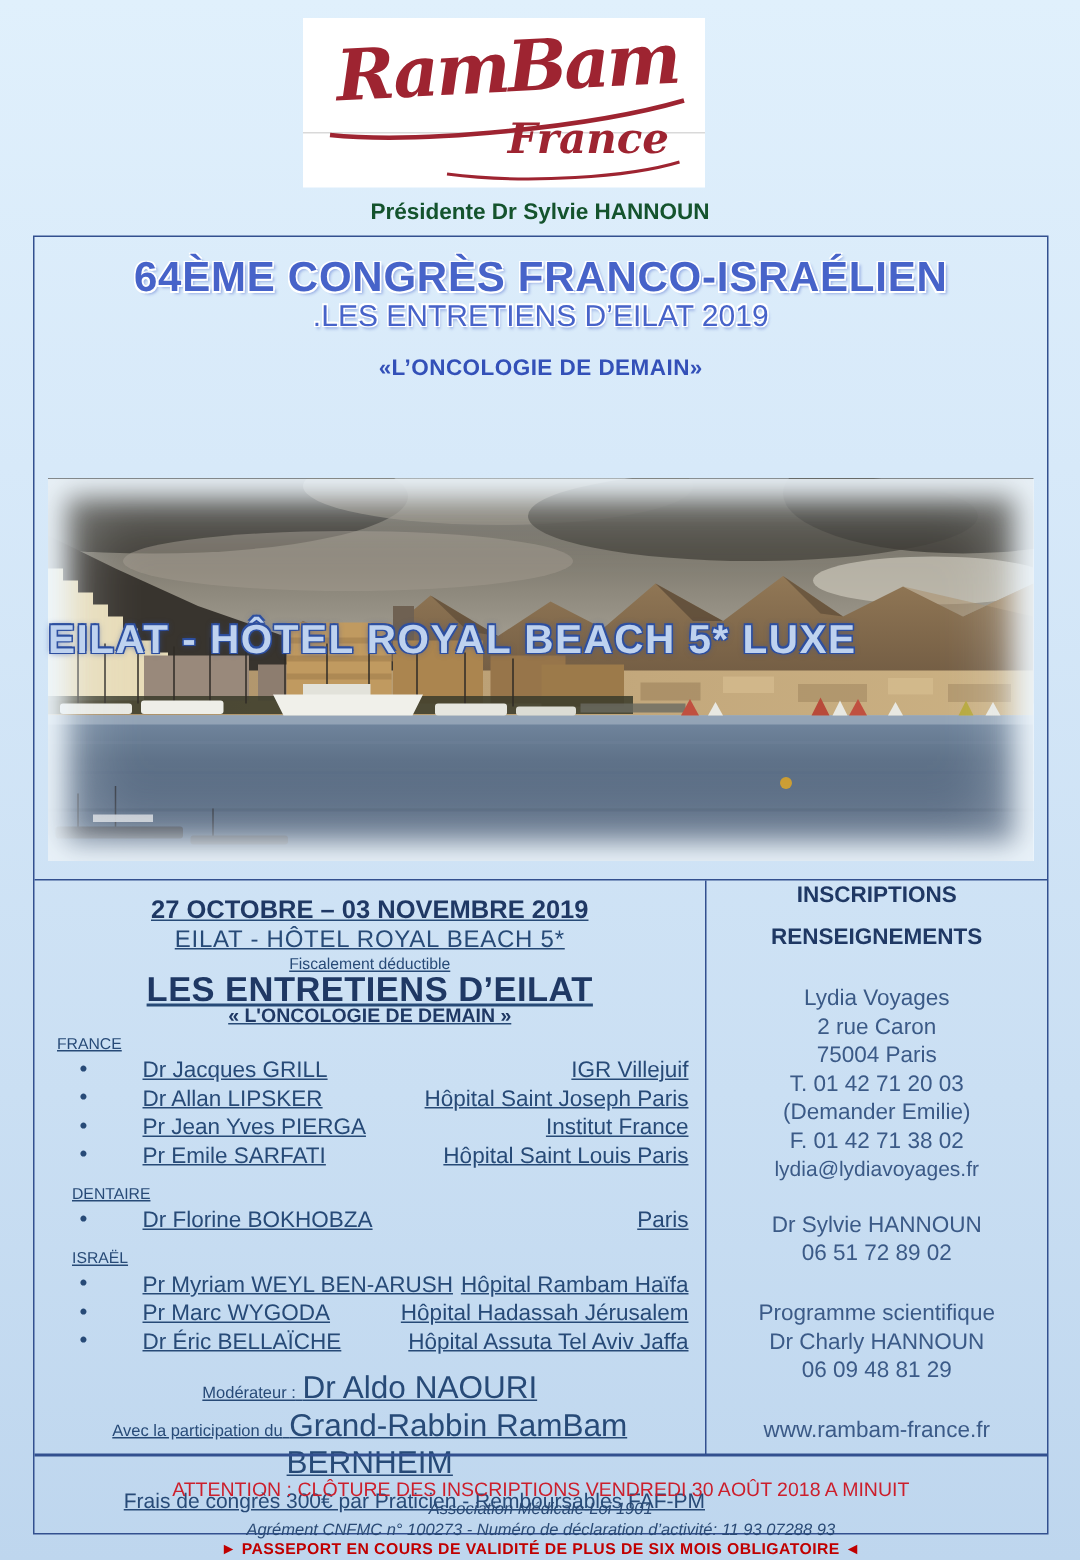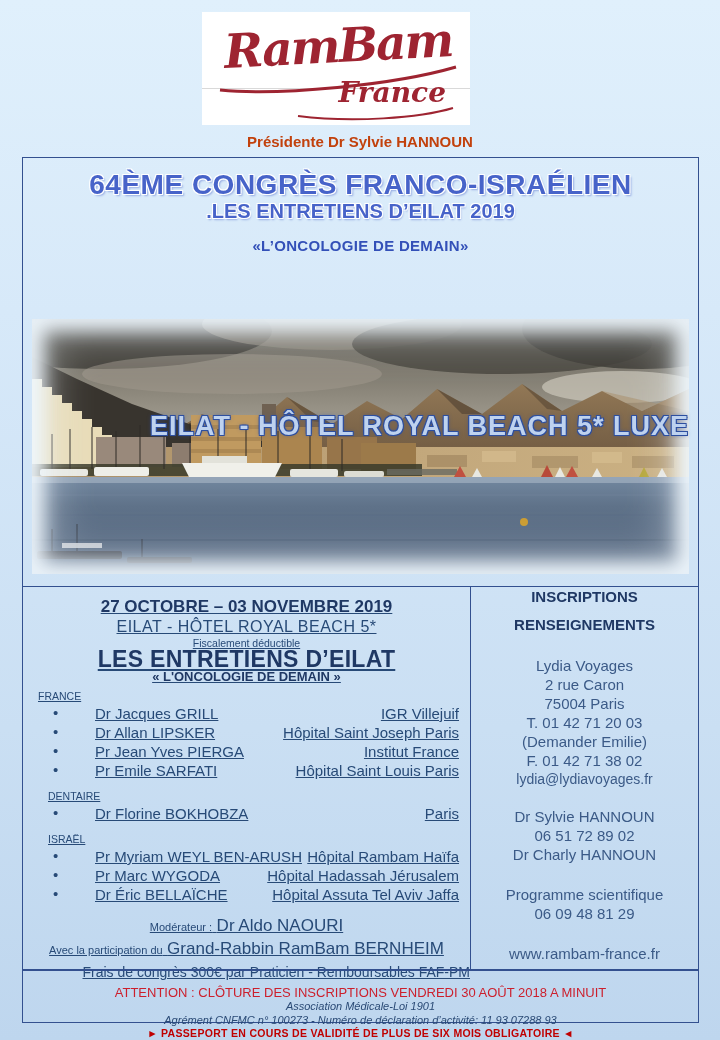--- a/index.html
+++ b/index.html
@@ -21,43 +21,43 @@
   }
   .logo-france {
     position:absolute; right:24px; top:64px;
     font-family:"DejaVu Serif", serif; font-style:italic; font-weight:bold;
     font-size:28px; color:#9e2431;
   }
   .logo-swoosh { position:absolute; left:0; top:0; }
 
   .presidente {
     position:absolute; top:133px; left:0; width:720px; text-align:center;
-    font-size:15px; font-weight:bold; color:#c2410c;
+    font-size:15px; font-weight:bold; color:#14532d;
   }
 
   
   .frame { position:absolute; left:22px; top:157px; width:675px; height:864px; border:1px solid #33508f; }
 
   .title-block { padding-top:11px; text-align:center; }
   .t1 { font-size:28px; line-height:31px; font-weight:bold; letter-spacing:.5px; color:#4763c9;
         text-shadow:-1px -1px 0 #fff,1px -1px 0 #fff,-1px 1px 0 #fff,1px 1px 0 #fff,2px 2px 2px rgba(71,99,201,.45); }
   .t2 { font-size:20px; line-height:24px; font-weight:bold; color:#4763c9;
         text-shadow:-1px -1px 0 #fff,1px -1px 0 #fff,-1px 1px 0 #fff,1px 1px 0 #fff,1px 2px 2px rgba(71,99,201,.45); }
-  .t3 { font-size:20px; line-height:22px; font-weight:bold; color:#4763c9;
+  .t3 { font-size:20px; line-height:22px; font-weight:normal; color:#4763c9;
         text-shadow:-1px -1px 0 #fff,1px -1px 0 #fff,-1px 1px 0 #fff,1px 1px 0 #fff,1px 2px 2px rgba(71,99,201,.45); }
   .theme { margin-top:15px; font-size:15px; font-weight:bold; color:#3350b8; letter-spacing:.3px; }
   .presidence { margin-top:11px; font-size:14px; font-weight:bold; color:#3350b8; letter-spacing:.3px; }
 
   
   .photo { position:absolute; left:9px; top:161px; width:657px; height:255px; }
   .photo svg { display:block; }
   .photo-fade { position:absolute; inset:0; pointer-events:none;
     box-shadow:inset 0 0 18px 12px rgba(238,247,253,.95), inset 0 0 44px 18px rgba(238,247,253,.45); }
   .photo-caption {
-    position:absolute; top:92px; left:0; width:100%; text-align:right;
+    position:absolute; top:92px; left:0; width:100%; text-align:left;
     font-size:27px; font-weight:bold; letter-spacing:1px; color:#bed2ef;
     text-shadow:-1px -1px 0 #2d4fa0,1px -1px 0 #2d4fa0,-1px 1px 0 #2d4fa0,1px 1px 0 #2d4fa0,0 0 4px rgba(45,79,160,.7);
   }
 
   
   .columns { position:absolute; left:0; top:428px; width:675px; height:383px;
              border-top:1px solid #33508f; display:flex; }
   .col-left  { width:447px; border-right:1px solid #33508f; color:#274a77;text-decoration:underline; }
   .col-right { flex:1; text-align:center; color:#3b5a87; font-size:15px; }
 
@@ -70,21 +70,21 @@
   .group-label { margin:5px 0 1px 15px; font-size:10.5px; line-height:13px; }
   .group-label.gap { margin-top:10px;margin-left:25px; }
   .speaker-row { position:relative; display:flex; justify-content:space-between;
                  padding:0 11px 0 72px; font-size:15px; line-height:19px; }
   .speaker-row .bullet { position:absolute; left:30px; top:-1px; font-size:15px; }
   .s-org { text-align:right; }
 
   .moderator, .participation { margin-top:0; text-align:center; line-height:22px; }
   .moderator { margin-top:11px; }
   .mod-small { font-size:11px; }
-  .mod-big   { font-size:17px; }
+  .mod-big   { font-size:21px; }
   .fees { margin-top:3px; text-align:right; font-size:14px; }
 
   .rc-head { font-size:15px; line-height:19px; font-weight:bold; color:#1f3864; }
   .rc-head.first { margin-top:9px; }
   .rc-line { line-height:19px; }
   .rc-email { line-height:19px; font-size:14px; }
   .gap-lg { margin-top:22px; }
   .gap-md { margin-top:18px; }
   .gap-prog { margin-top:21px; }
 
@@ -305,22 +305,22 @@
         <div class="rc-line">2 rue Caron</div>
         <div class="rc-line">75004 Paris</div>
         <div class="rc-line">T. 01 42 71 20 03</div>
         <div class="rc-line">(Demander Emilie)</div>
         <div class="rc-line">F. 01 42 71 38 02</div>
         <div class="rc-email">lydia@lydiavoyages.fr</div>
 
         <div class="rc-line gap-md">Dr Sylvie HANNOUN</div>
         <div class="rc-line">06 51 72 89 02</div>
 
+        <div class="rc-line gap-prog">Programme scientifique</div>
         <div class="rc-line">Dr Charly HANNOUN</div>
-        <div class="rc-line gap-prog">Programme scientifique</div>
         <div class="rc-line">06 09 48 81 29</div>
 
         <div class="rc-line gap-prog">www.rambam-france.fr</div>
       </div>
     </div>
 
     <div class="footer">
       <div class="f-attention">ATTENTION : CLÔTURE DES INSCRIPTIONS VENDREDI 30 AOÛT 2018 A MINUIT</div>
       <div class="f-assoc">Association Médicale-Loi 1901</div>
       <div class="f-agrement">Agrément CNFMC n° 100273 - Numéro de déclaration d’activité: 11 93 07288 93</div>

